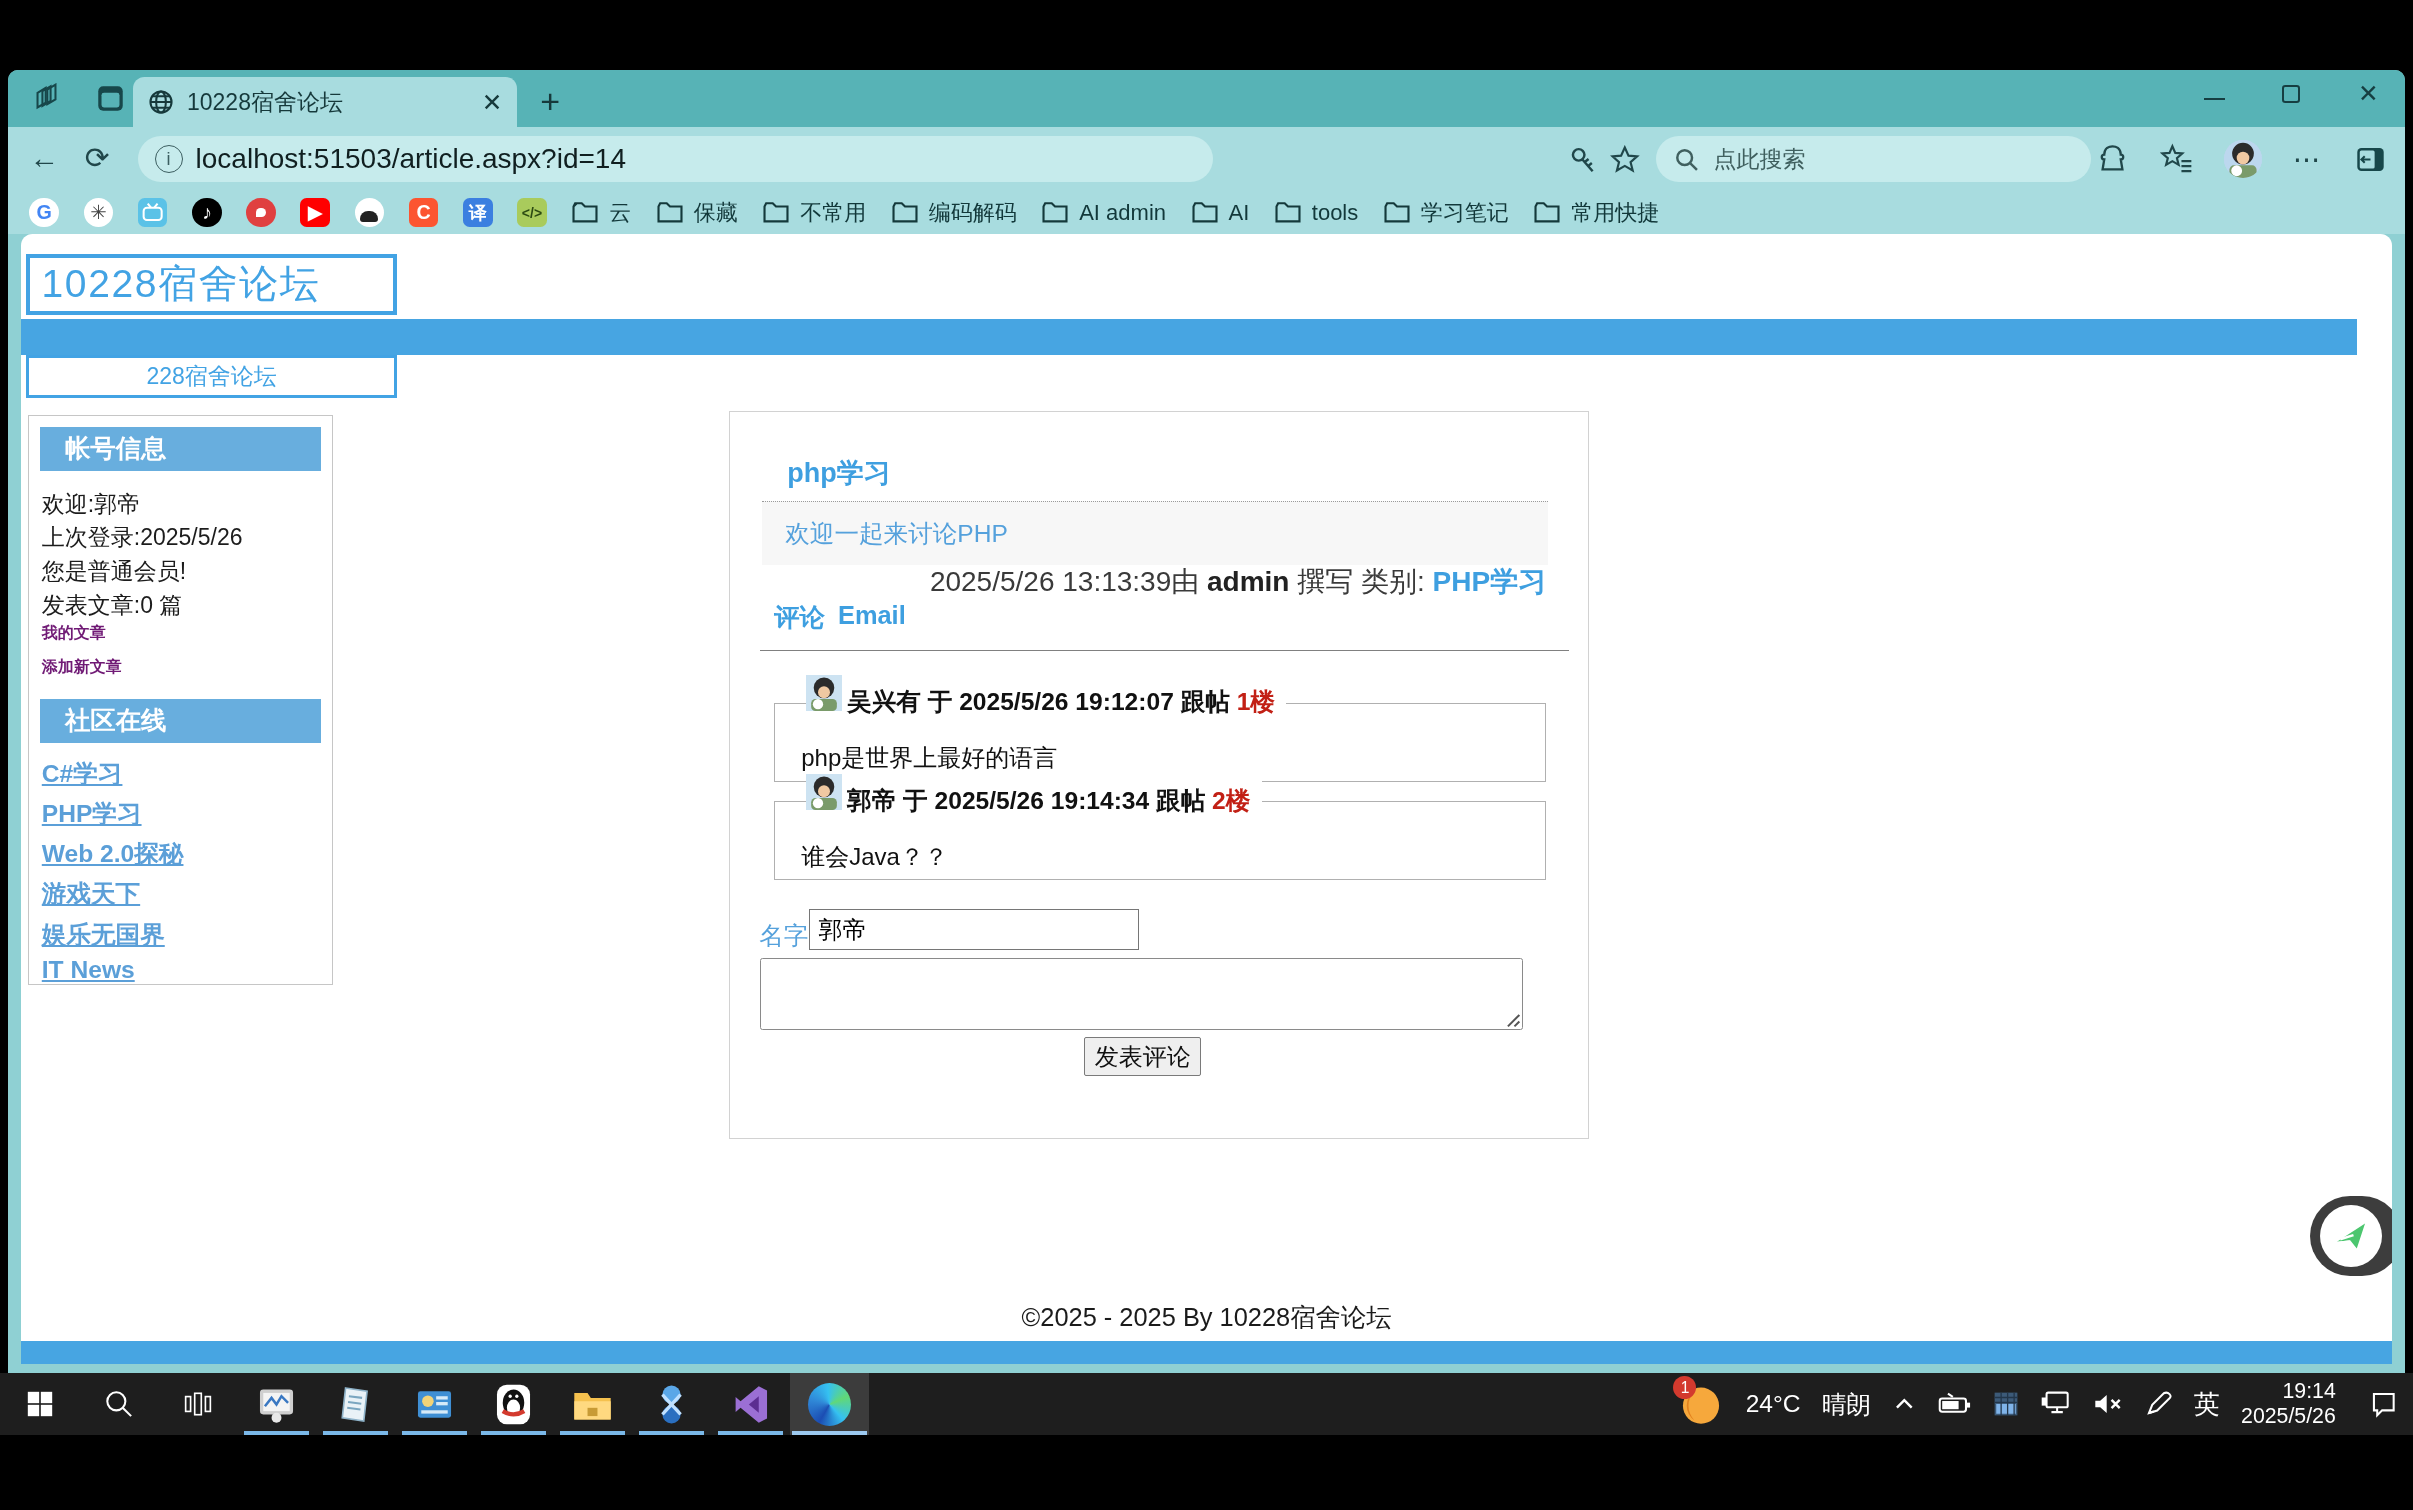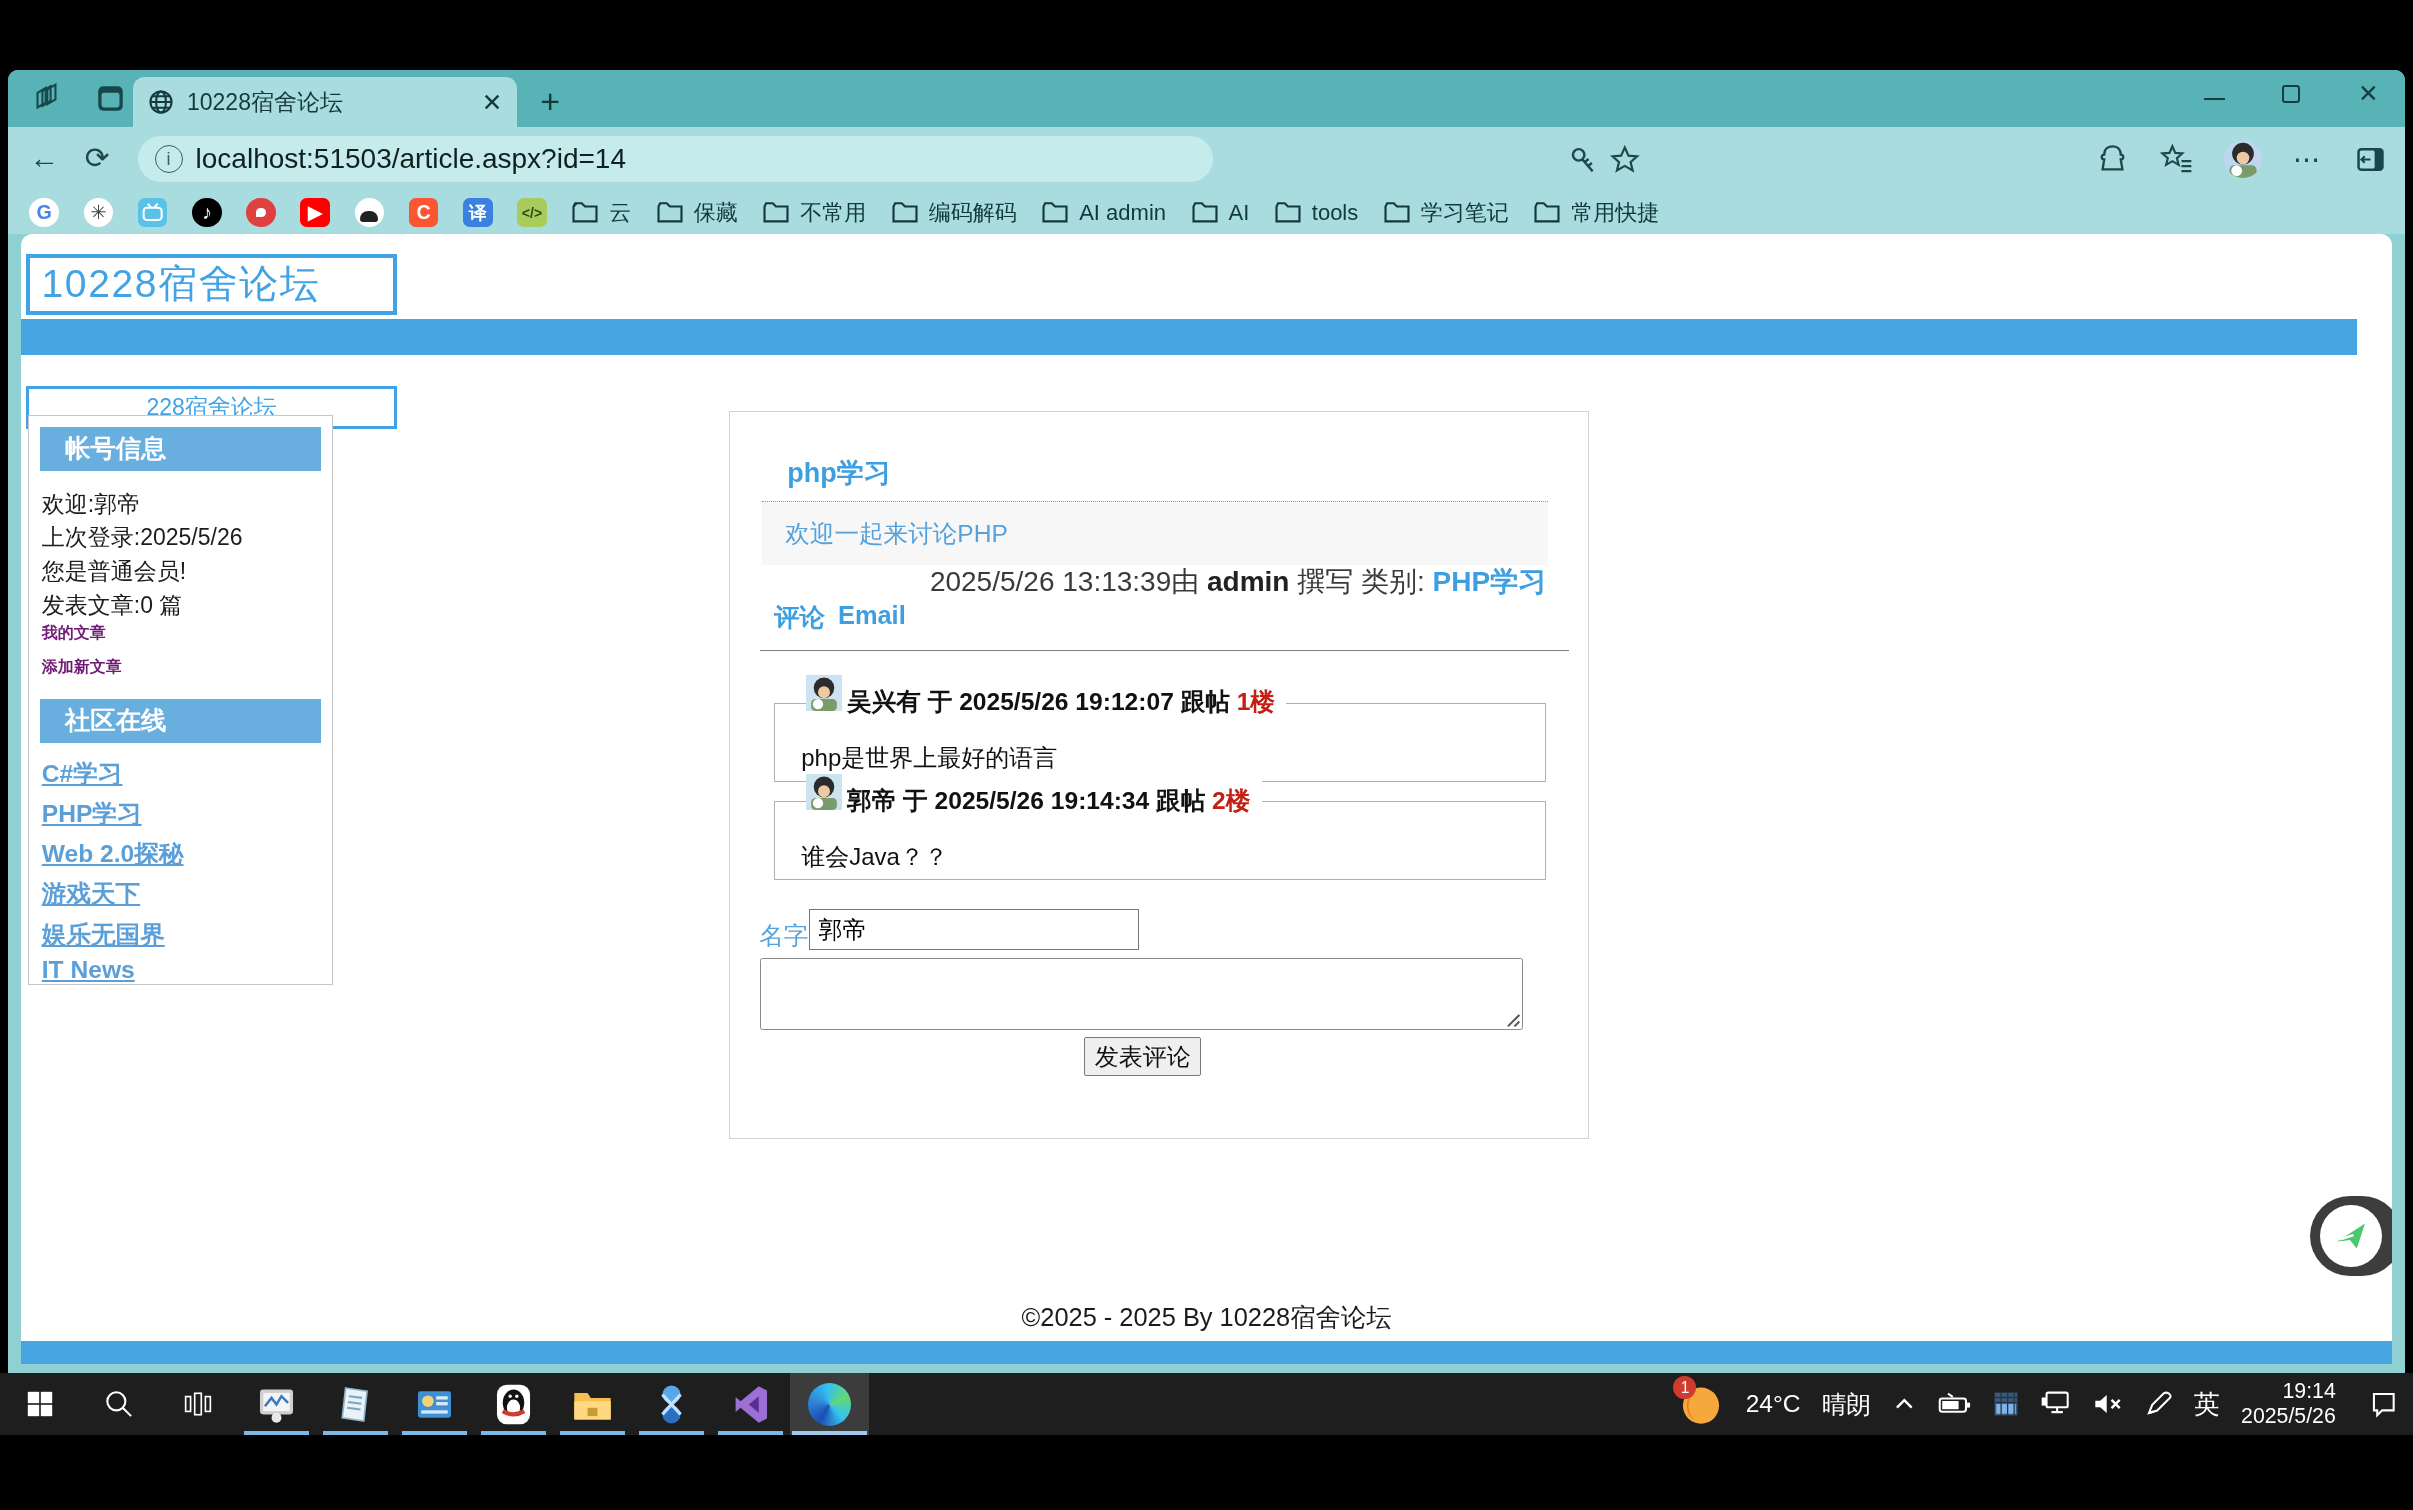--- a/index.html
+++ b/index.html
@@ -58,21 +58,21 @@
 
   
   .logo-box { position:absolute; left:4.9px; top:19.7px; width:371px; height:61px;
               background:#fff; border:4.1px solid #42a3e4; display:flex; align-items:center; }
   .logo-text { font-size:39px; color:#42a3e4; padding-left:11.5px; letter-spacing:1.6px; }
   .topnav { position:absolute; left:0; top:28px; width:100%; display:flex; justify-content:center;
             gap:23px; font-size:25.4px; font-weight:bold; color:#111; }
   .blue-band { position:absolute; left:0; top:85px; width:2336px; height:36px; background:#47a5e2; }
   .board-tab { position:absolute; left:4.9px; top:121px; width:371px; height:43px; background:#fff;
                border:3.3px solid #42a3e4; display:flex; align-items:center; justify-content:center;
-               font-size:23px; color:#42a3e4;margin-top:31px; }
+               font-size:23px; color:#42a3e4; }
 
   .sidebar { position:absolute; left:6.6px; top:181px; width:305px; height:570px;
              background:#fff; border:0.8px solid #c6c6c6; }
   .side-header { position:absolute; left:11.5px; width:281px; height:44px; background:#68aede;
                  color:#fff; font-weight:bold; font-size:25.4px; display:flex; align-items:center;
                  padding-left:24.6px; }
   .side-text { position:absolute; left:13px; font-size:23px; color:#1c1c1c; line-height:34px; white-space:nowrap; }
   .side-link { position:absolute; left:13px; font-size:16px; font-weight:bold; color:#701a75; white-space:nowrap; }
   .board-link { position:absolute; left:13px; font-size:24.6px; font-weight:bold; color:#5b9fd8;
                 text-decoration:underline; white-space:nowrap; }
@@ -178,20 +178,27 @@
       <div class="info-ic">i</div>
       <span class="urltext">localhost:51503/article.aspx?id=14</span>
     </div>
     <svg style="position:absolute;left:1560px;top:18px" width="29.6" height="29.6" viewBox="0 0 36 36">
         <circle cx="13" cy="12" r="7" fill="none" stroke="#20474a" stroke-width="3"></circle>
         <path d="M17 17 L30 32 M24 26 L29 22 M20 21 L25 17" stroke="#20474a" stroke-width="3" fill="none"></path>
       </svg>
     <svg style="position:absolute;left:1602px;top:18px" width="29.6" height="29.6" viewBox="0 0 36 36">
         <path d="M18 3 L22.5 13 L33 13.8 L25 20.8 L27.6 31 L18 25.4 L8.4 31 L11 20.8 L3 13.8 L13.5 13 Z" fill="none" stroke="#20474a" stroke-width="2.6"></path>
       </svg>
+    <div class="searchpill">
+      <svg width="24.6" height="24.6" viewBox="0 0 30 30">
+          <circle cx="13" cy="13" r="9" fill="none" stroke="#40605f" stroke-width="3"></circle>
+          <path d="M20 20 L28 28" stroke="#40605f" stroke-width="3"></path>
+        </svg>
+      <span class="searchtext">点此搜索</span>
+    </div>
     <div class="tb-right">
       <svg width="33" height="33" viewBox="0 0 40 40">
           <path d="M10 14 C6 14 6 20 10 20 L8 32 H32 L30 20 C34 20 34 14 30 14 C30 6 24 4 20 4 C16 4 10 6 10 14 Z" fill="none" stroke="#20474a" stroke-width="2.8"></path>
         </svg>
       <svg width="33" height="33" viewBox="0 0 40 40">
           <path d="M15 4 L18.5 12 L27 12.7 L20.5 18.3 L22.6 26.5 L15 22 L7.4 26.5 L9.5 18.3 L3 12.7 L11.5 12 Z" fill="none" stroke="#20474a" stroke-width="2.6"></path>
           <path d="M26 22 H38 M26 28 H38 M26 34 H38" stroke="#20474a" stroke-width="2.8"></path>
         </svg>
       <div class="avatar-circ">
         <svg width="38" height="38" viewBox="0 0 42 42">

